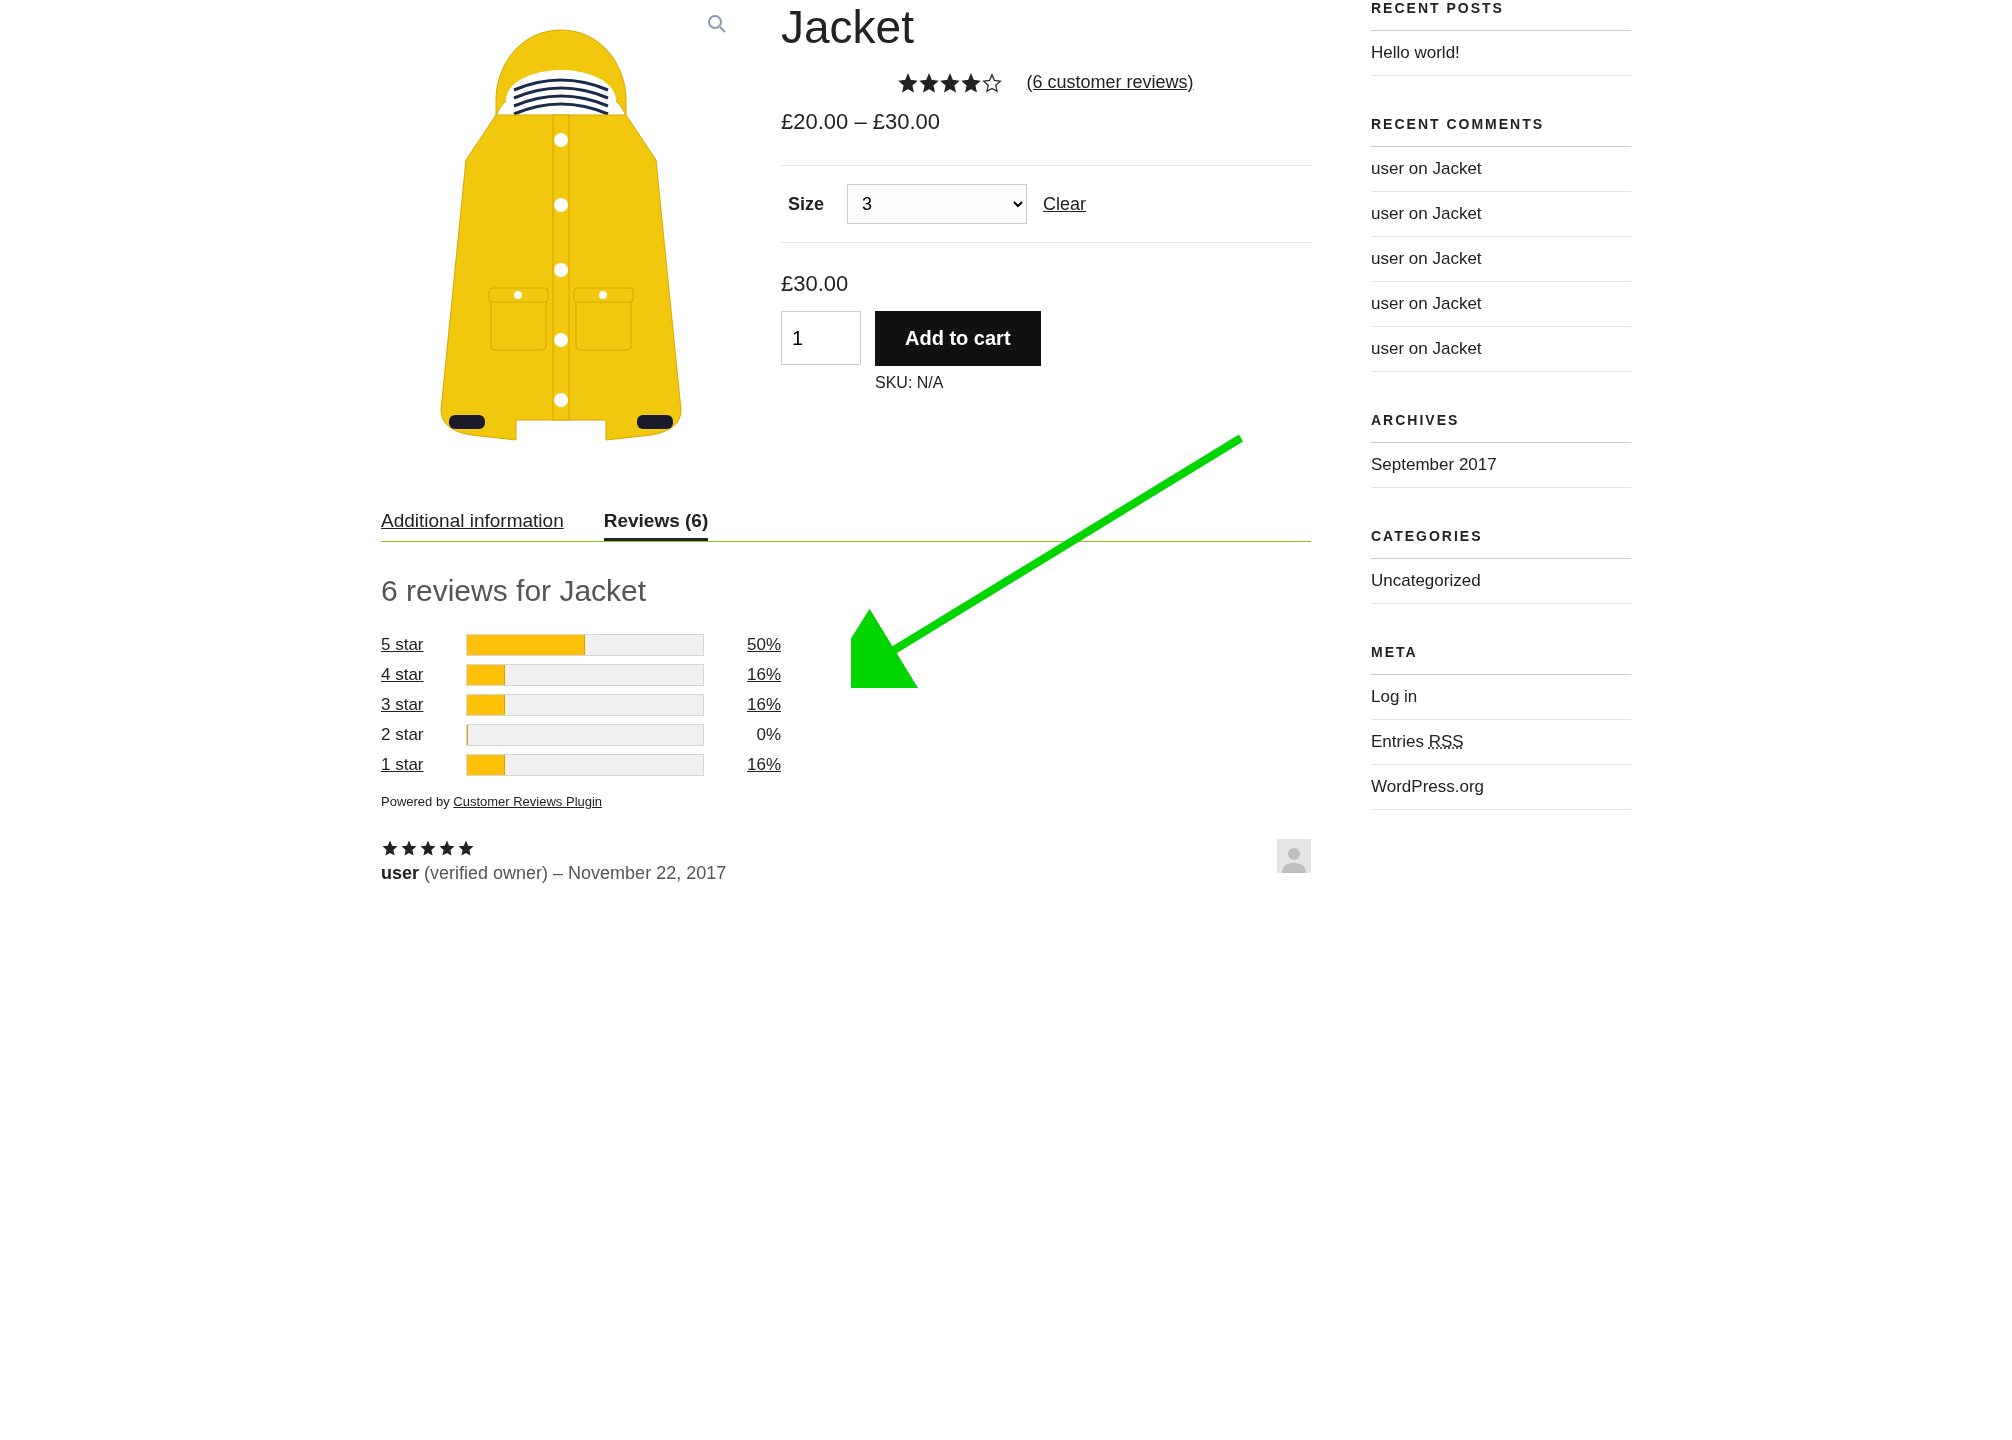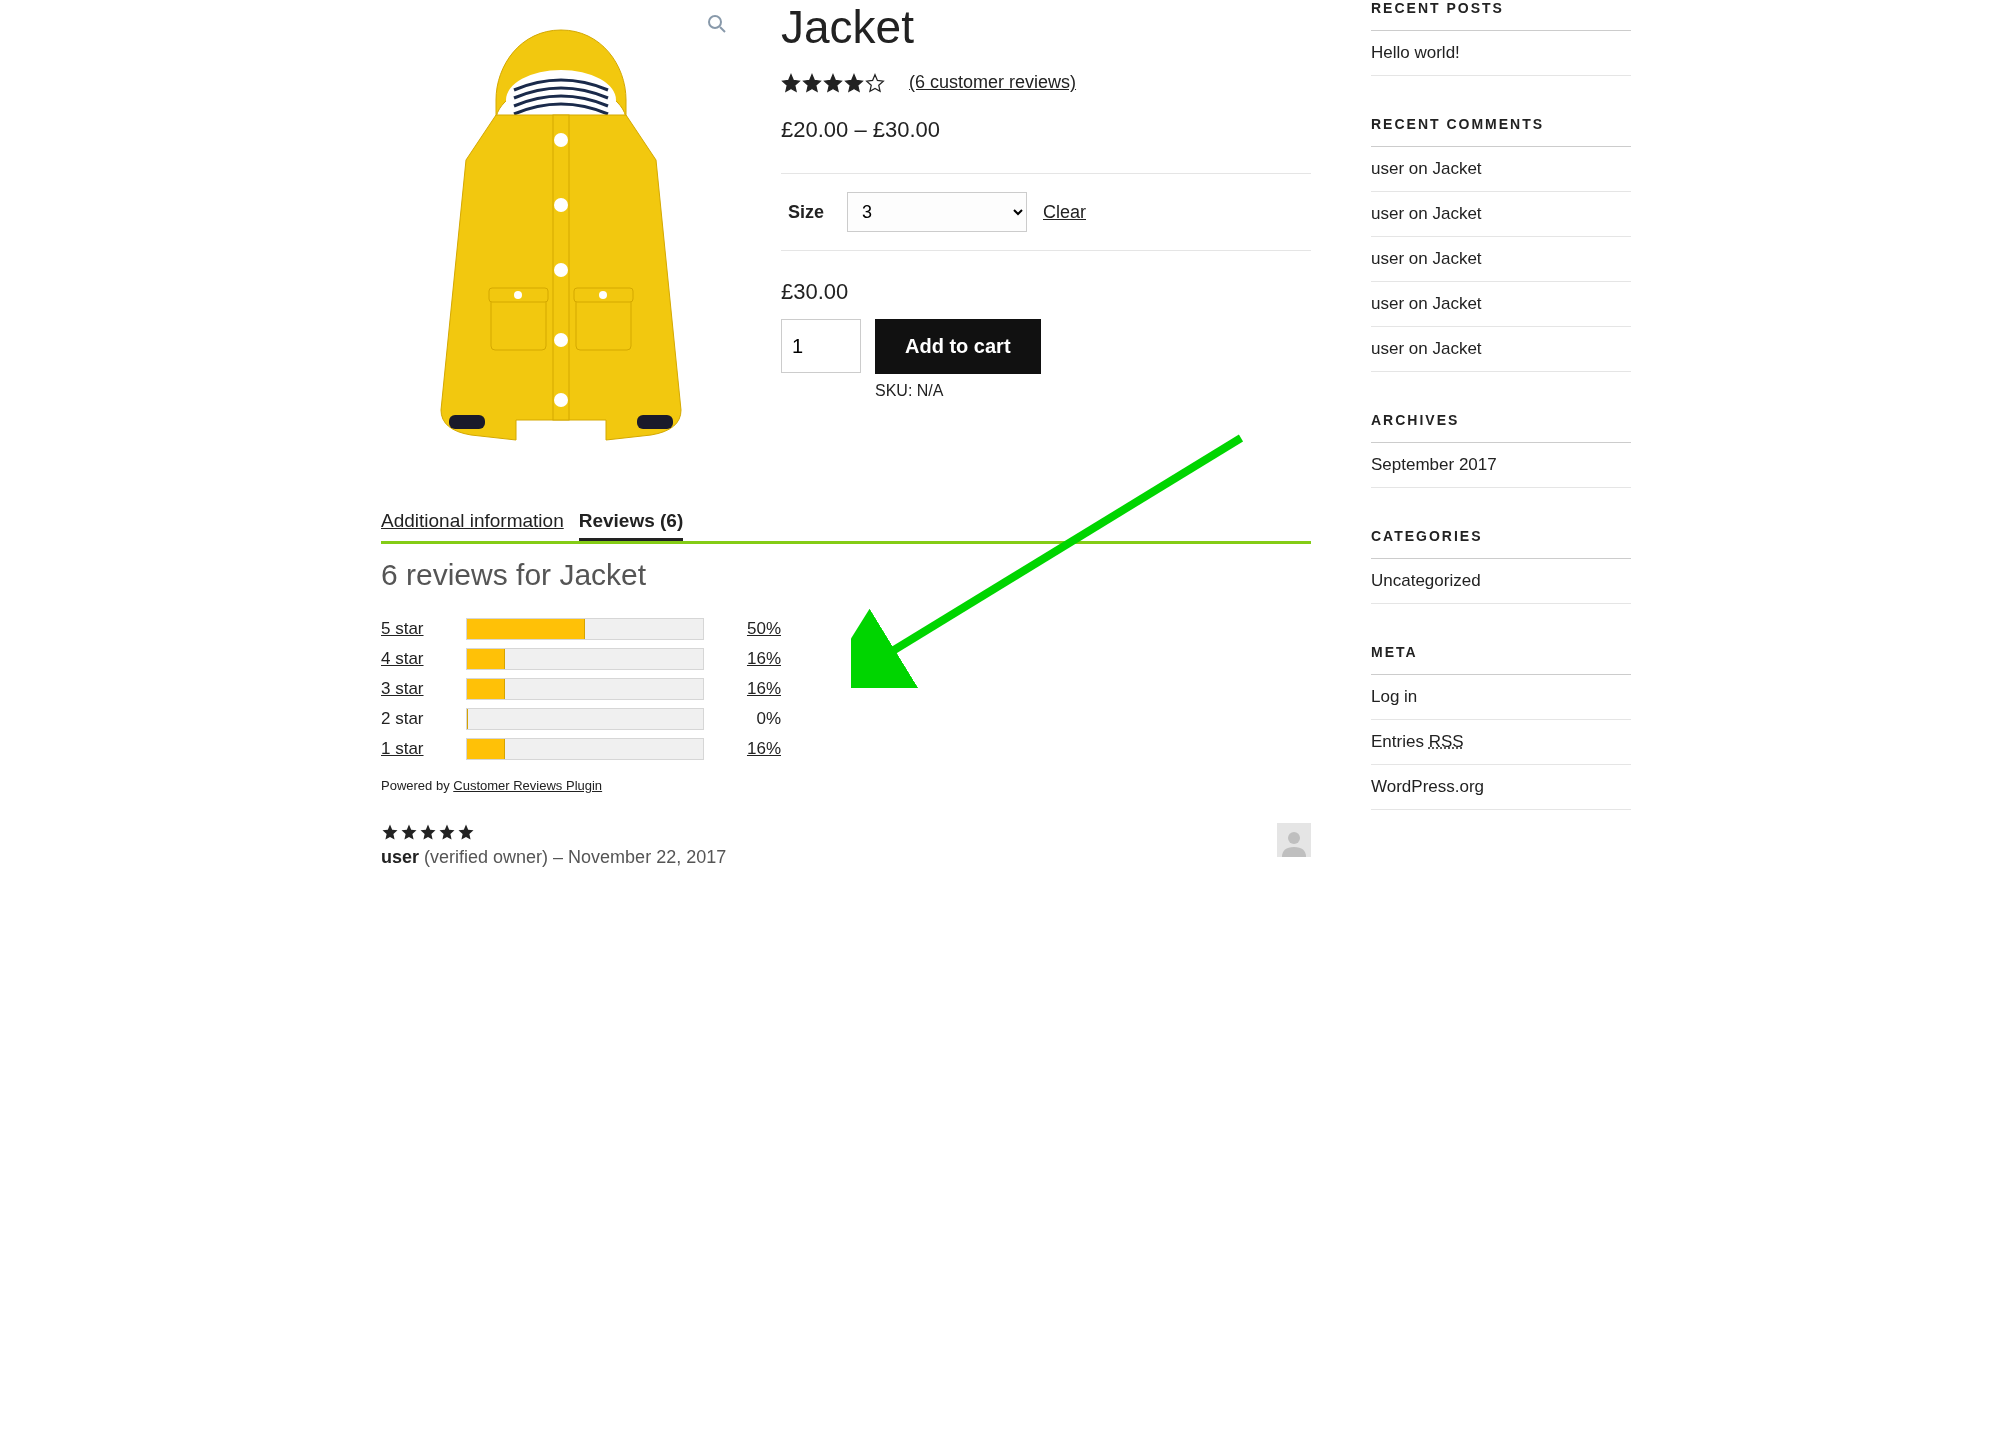--- a/index.html
+++ b/index.html
@@ -8,38 +8,38 @@
 .main { flex: 1; }
 .sidebar { width: 260px; padding-top: 0; }
 
 
 .product-top { display: flex; gap: 40px; margin-bottom: 40px; }
 .product-image-wrap { position: relative; width: 360px; flex-shrink: 0; }
 .product-image { width: 100%; height: 470px; display: flex; align-items: center; justify-content: center; }
 .zoom-icon { position: absolute; top: 14px; right: 14px; color: #888; font-size: 20px; cursor: pointer; }
 .product-info { flex: 1; }
 .product-title { font-size: 46px; font-weight: 400; color: #222; margin-bottom: 18px; }
-.rating-row { display: flex; align-items: center; gap: 24px; margin-bottom: 24px; }
+.rating-row { display: flex; align-items: center; gap: 24px; margin-bottom: 16px; justify-content: center; }
 .stars { display: flex; gap: 1px; }
 .star { width: 20px; height: 20px; }
 .reviews-link { text-decoration: underline; color: #222; font-size: 18px; }
 .price-range { font-size: 22px; color: #222; margin-bottom: 30px; }
 .variation-row { display: flex; align-items: center; gap: 16px; padding: 18px 0; border-top: 1px solid #e5e5e5; border-bottom: 1px solid #e5e5e5; margin-bottom: 28px; }
 .variation-label { font-weight: 700; font-size: 18px; width: 50px; text-align: center; }
 .size-select { width: 180px; height: 40px; padding: 4px 10px; font-size: 18px; border: 1px solid #ccc; background: #fdfdfd; }
 .clear-link { text-decoration: underline; color: #222; font-size: 18px; }
 .selected-price { font-size: 22px; margin-bottom: 14px; }
 .cart-row { display: flex; gap: 14px; align-items: flex-start; }
 .qty-input { width: 80px; height: 54px; border: 1px solid #ccc; font-size: 20px; padding: 0 10px; }
 .cart-btn-wrap { display: flex; flex-direction: column; justify-content: flex-end; }
 .add-cart-btn { background: #111; color: #fff; border: none; padding: 16px 30px; font-size: 20px; font-weight: 700; cursor: pointer; }
 .sku-line { font-size: 16px; color: #222; margin-top: 8px; }
 
 
-.tabs { border-bottom: 3px solid #84cc16; display: flex; gap: 15px; margin-bottom: 14px; }
+.tabs { border-bottom: 1px solid #84cc16; display: flex; gap: 40px; margin-bottom: 32px; }
 .tab { font-size: 19px; padding-bottom: 6px; color: #222; text-decoration: underline; cursor: pointer; }
 .tab.active { font-weight: 700; border-bottom: 3px solid #222; text-decoration: none; }
 
 .reviews-heading { font-size: 30px; font-weight: 400; color: #555; margin-bottom: 26px; }
 
 
 .rating-bars { margin-bottom: 18px; }
 .rating-bar-row { display: flex; align-items: center; gap: 31px; margin-bottom: 8px; }
 .rating-label { width: 54px; font-size: 17px; }
 .rating-label a { color: #222; text-decoration: underline; }

